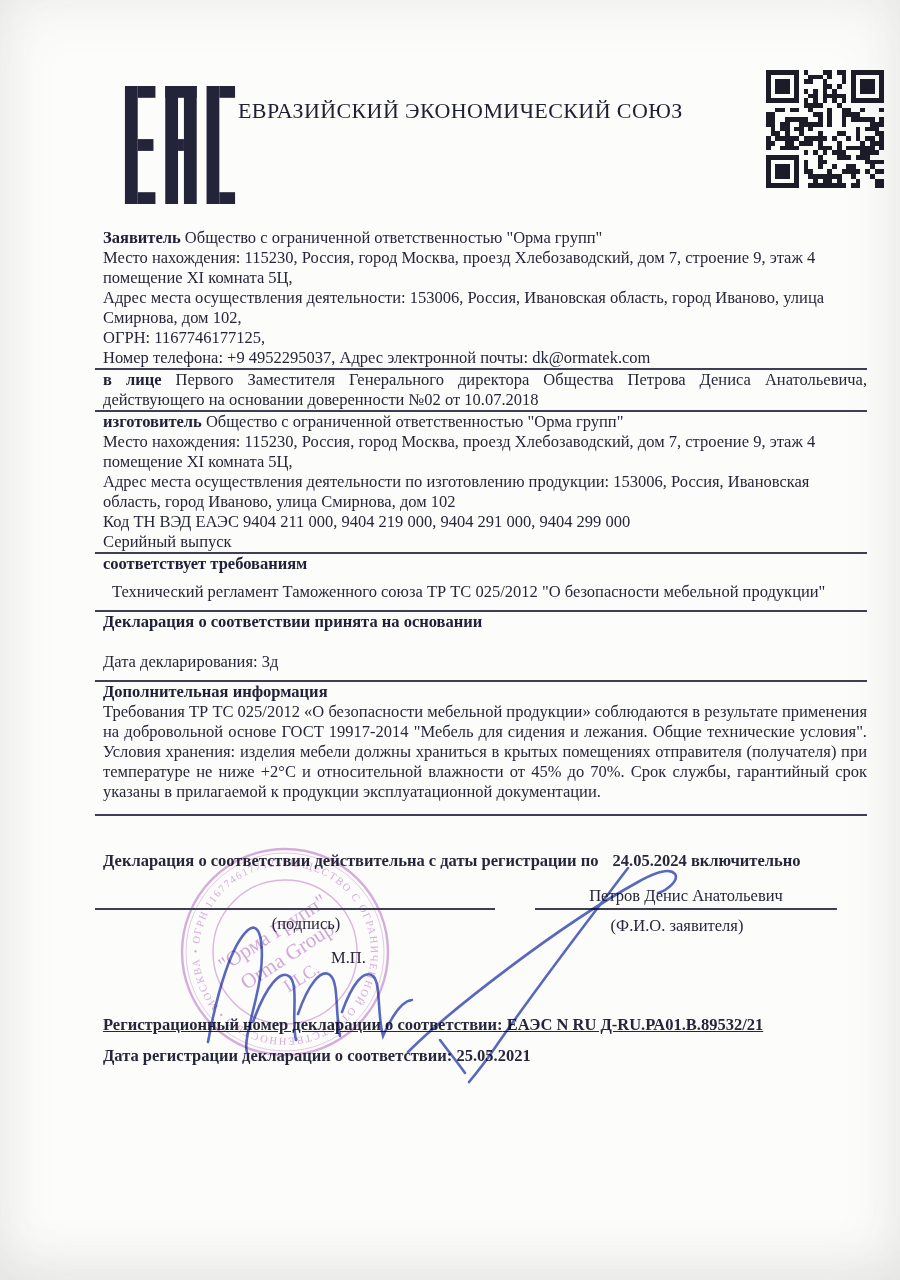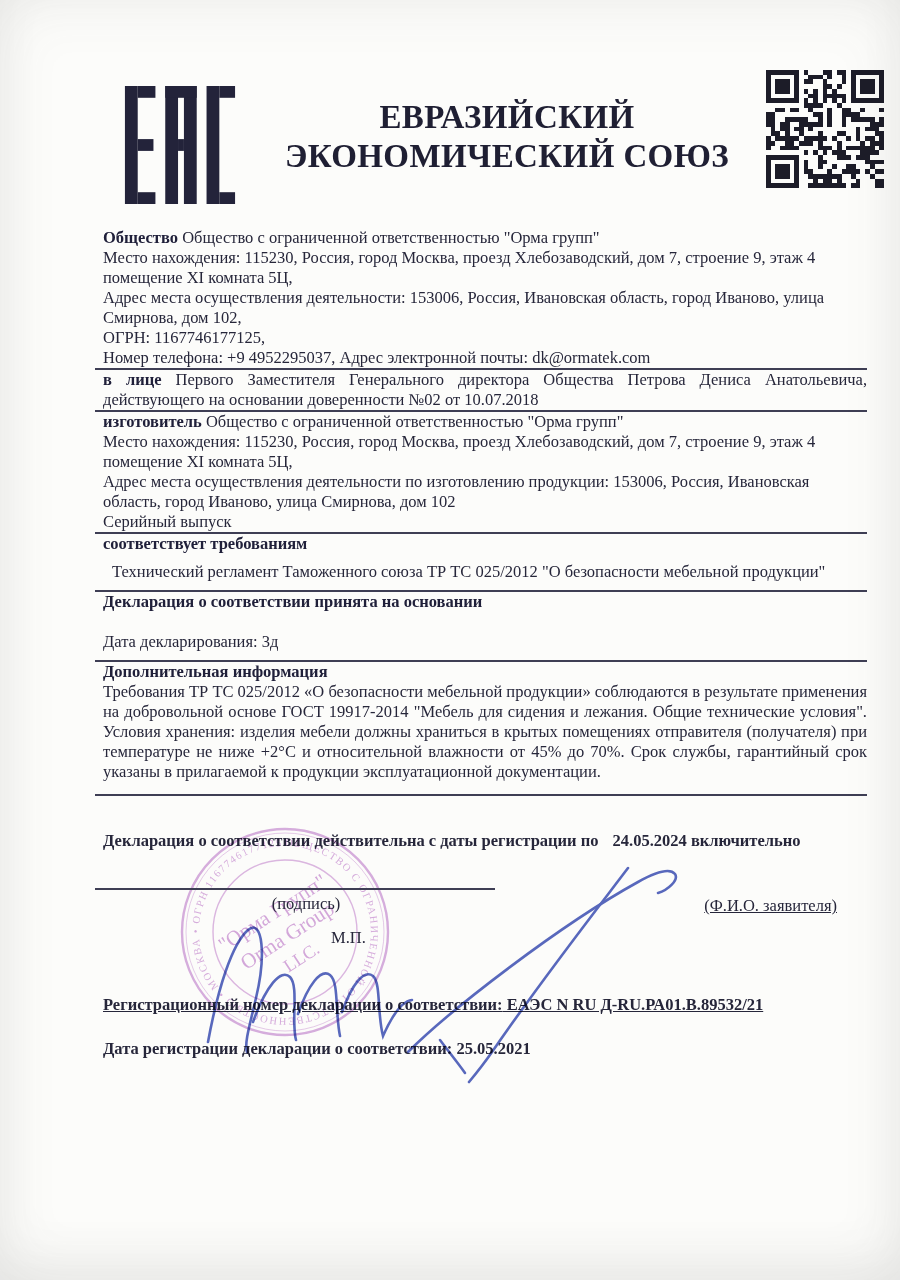--- a/index.html
+++ b/index.html
@@ -8,46 +8,46 @@
     background:#fcfcfa;
     font-family:"Liberation Serif", serif;
     color:#26263a;
   }
   .vignette{position:absolute;inset:0;pointer-events:none;
     box-shadow:inset 0 0 60px rgba(90,90,90,.10), inset 0 -25px 45px rgba(80,80,90,.06);}
   
   .header{position:relative;height:228px;}
   .eac-logo{position:absolute;left:124px;top:86px;width:112px;height:118px;}
   .eac-logo svg{width:100%;height:100%;}
-  .title-block{position:absolute;left:238px;top:98px;width:538px;text-align:center;
-    font-weight:bold;font-size:33px;line-height:1.18;letter-spacing:.4px;color:#1f1f33;}
+  .title-block{position:absolute;left:238px;top:98px;width:538px;text-align:left;
+    font-weight:normal;font-size:22px;line-height:1.18;letter-spacing:.4px;color:#1f1f33;}
   .qr{position:absolute;right:16px;top:66px;width:118px;height:126px;}
   .qr svg{width:100%;height:100%;shape-rendering:crispEdges;}
   
   .content{margin:0 33px 0 103px;font-size:16.5px;line-height:20px;}
   .content p{margin:0;}
   b{color:#20203a;}
   .rule{border-top:2px solid #3e3e54;margin-left:-8px;}
   .just{text-align:justify;}
   .ind{padding-left:9px;}
   .gap8{height:8px;}
   .gap12{height:12px;}
   .gap20{height:20px;}
   
   .footer{position:relative;height:338px;margin:0 33px 0 103px;font-size:16.5px;}
   .validity{position:absolute;left:0;top:18px;font-weight:bold;font-size:16.5px;}
   .validity .date{margin-left:14px;}
   .sigline-left{position:absolute;left:-8px;top:92px;width:400px;border-bottom:2px solid #3e3e54;height:0;}
   .sig-caption{position:absolute;left:128px;top:98px;width:150px;text-align:center;}
   .fio-box{position:absolute;left:432px;top:70px;width:302px;border-bottom:2px solid #3e3e54;
     text-align:center;padding-bottom:2px;}
-  .fio-caption{position:absolute;left:432px;top:100px;width:302px;text-align:right;text-decoration:underline;}
+  .fio-caption{position:absolute;left:423px;top:100px;width:302px;text-align:center;}
   .mp{position:absolute;left:228px;top:132px;}
   .regnum{position:absolute;left:0;top:182px;font-weight:bold;text-decoration:underline;}
-  .regdate{position:absolute;left:0;top:227px;font-weight:bold;margin-top:16px;}
+  .regdate{position:absolute;left:0;top:214px;font-weight:bold;margin-top:16px;}
   
   .stamp{position:absolute;left:74px;top:28px;width:216px;height:216px;
     mix-blend-mode:multiply;opacity:.85;pointer-events:none;}
   .signature-overlay{position:absolute;left:0;top:0;width:900px;height:1280px;
     pointer-events:none;mix-blend-mode:multiply;}
 </style>
 </head>
 <body>
 
 <div class="vignette"></div>
@@ -395,35 +395,36 @@
         <rect x="18" y="24" width="1" height="1" fill="#1c1c28"></rect>
         <rect x="19" y="24" width="1" height="1" fill="#1c1c28"></rect>
         <rect x="23" y="24" width="1" height="1" fill="#1c1c28"></rect>
         <rect x="24" y="24" width="1" height="1" fill="#1c1c28"></rect>
       </svg>
   </div>
 </div>
 
 <div class="content">
 
-  <p><b>Общество</b><span> Общество с ограниченной ответственностью "Орма групп"</span></p>
+  <p><b>Заявитель</b><span> Общество с ограниченной ответственностью "Орма групп"</span></p>
   <p>Место нахождения: 115230, Россия, город Москва, проезд Хлебозаводский, дом 7, строение 9, этаж 4 помещение XI комната 5Ц,</p>
   <p>Адрес места осуществления деятельности: 153006, Россия, Ивановская область, город Иваново, улица Смирнова, дом 102,</p>
   <p>ОГРН: 1167746177125,</p>
   <p>Номер телефона: +9 4952295037, Адрес электронной почты: dk@ormatek.com</p>
 
   <div class="rule"></div>
 
   <p class="just"><b>в лице</b><span> Первого Заместителя Генерального директора Общества Петрова Дениса Анатольевича, действующего на основании доверенности №02 от 10.07.2018</span></p>
 
   <div class="rule"></div>
 
   <p><b>изготовитель</b><span> Общество с ограниченной ответственностью "Орма групп"</span></p>
   <p>Место нахождения: 115230, Россия, город Москва, проезд Хлебозаводский, дом 7, строение 9, этаж 4 помещение XI комната 5Ц,</p>
   <p>Адрес места осуществления деятельности по изготовлению продукции: 153006, Россия, Ивановская область, город Иваново, улица Смирнова, дом 102</p>
+  <p>Код ТН ВЭД ЕАЭС 9404 211 000, 9404 219 000, 9404 291 000, 9404 299 000</p>
   <p>Серийный выпуск</p>
 
   <div class="rule"></div>
 
   <p><b>соответствует требованиям</b></p>
   <div class="gap8"></div>
   <p class="just ind">Технический регламент Таможенного союза ТР ТС 025/2012 "О безопасности мебельной продукции"</p>
   <div class="gap8"></div>
 
   <div class="rule"></div>
@@ -463,20 +464,21 @@
         <text x="108" y="92" font-size="21">"Орма Групп"</text>
         <text x="108" y="119" font-size="21">Orma Group</text>
         <text x="108" y="144" font-size="18">LLC.</text>
       </g>
     </svg>
   </div>
 
   <div class="sigline-left"></div>
   <div class="sig-caption">(подпись)</div>
 
+  <div class="fio-box">Петров Денис Анатольевич</div>
   <div class="fio-caption">(Ф.И.О. заявителя)</div>
 
   <div class="mp">М.П.</div>
 
   <p class="regnum">
     <span>Регистрационный номер декларации о соответствии:</span><span> ЕАЭС N RU Д-RU.РА01.В.89532/21</span>
   </p>
   <p class="regdate">
     <span>Дата регистрации декларации о соответствии:</span><span> 25.05.2021</span>
   </p>

